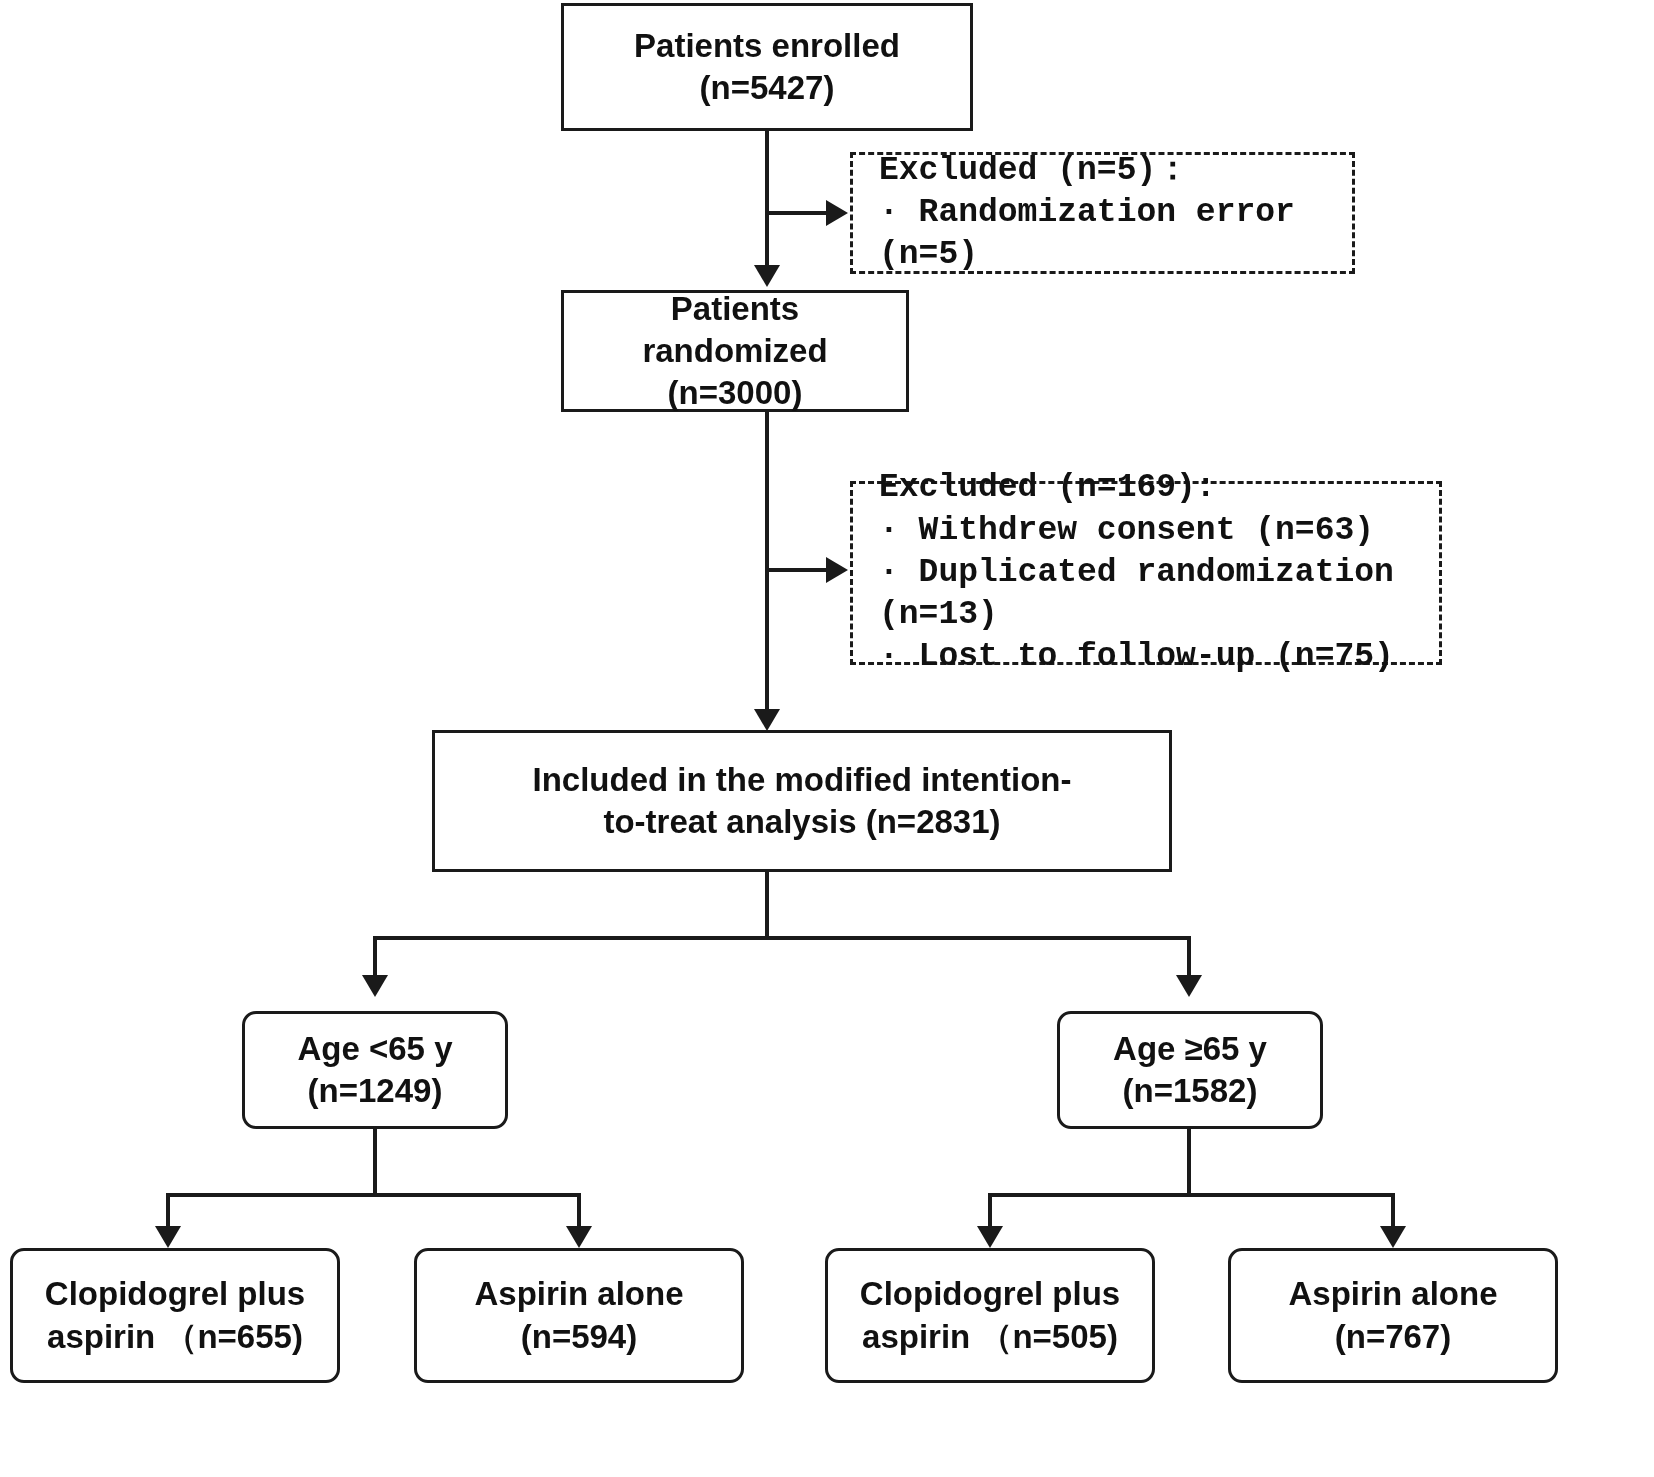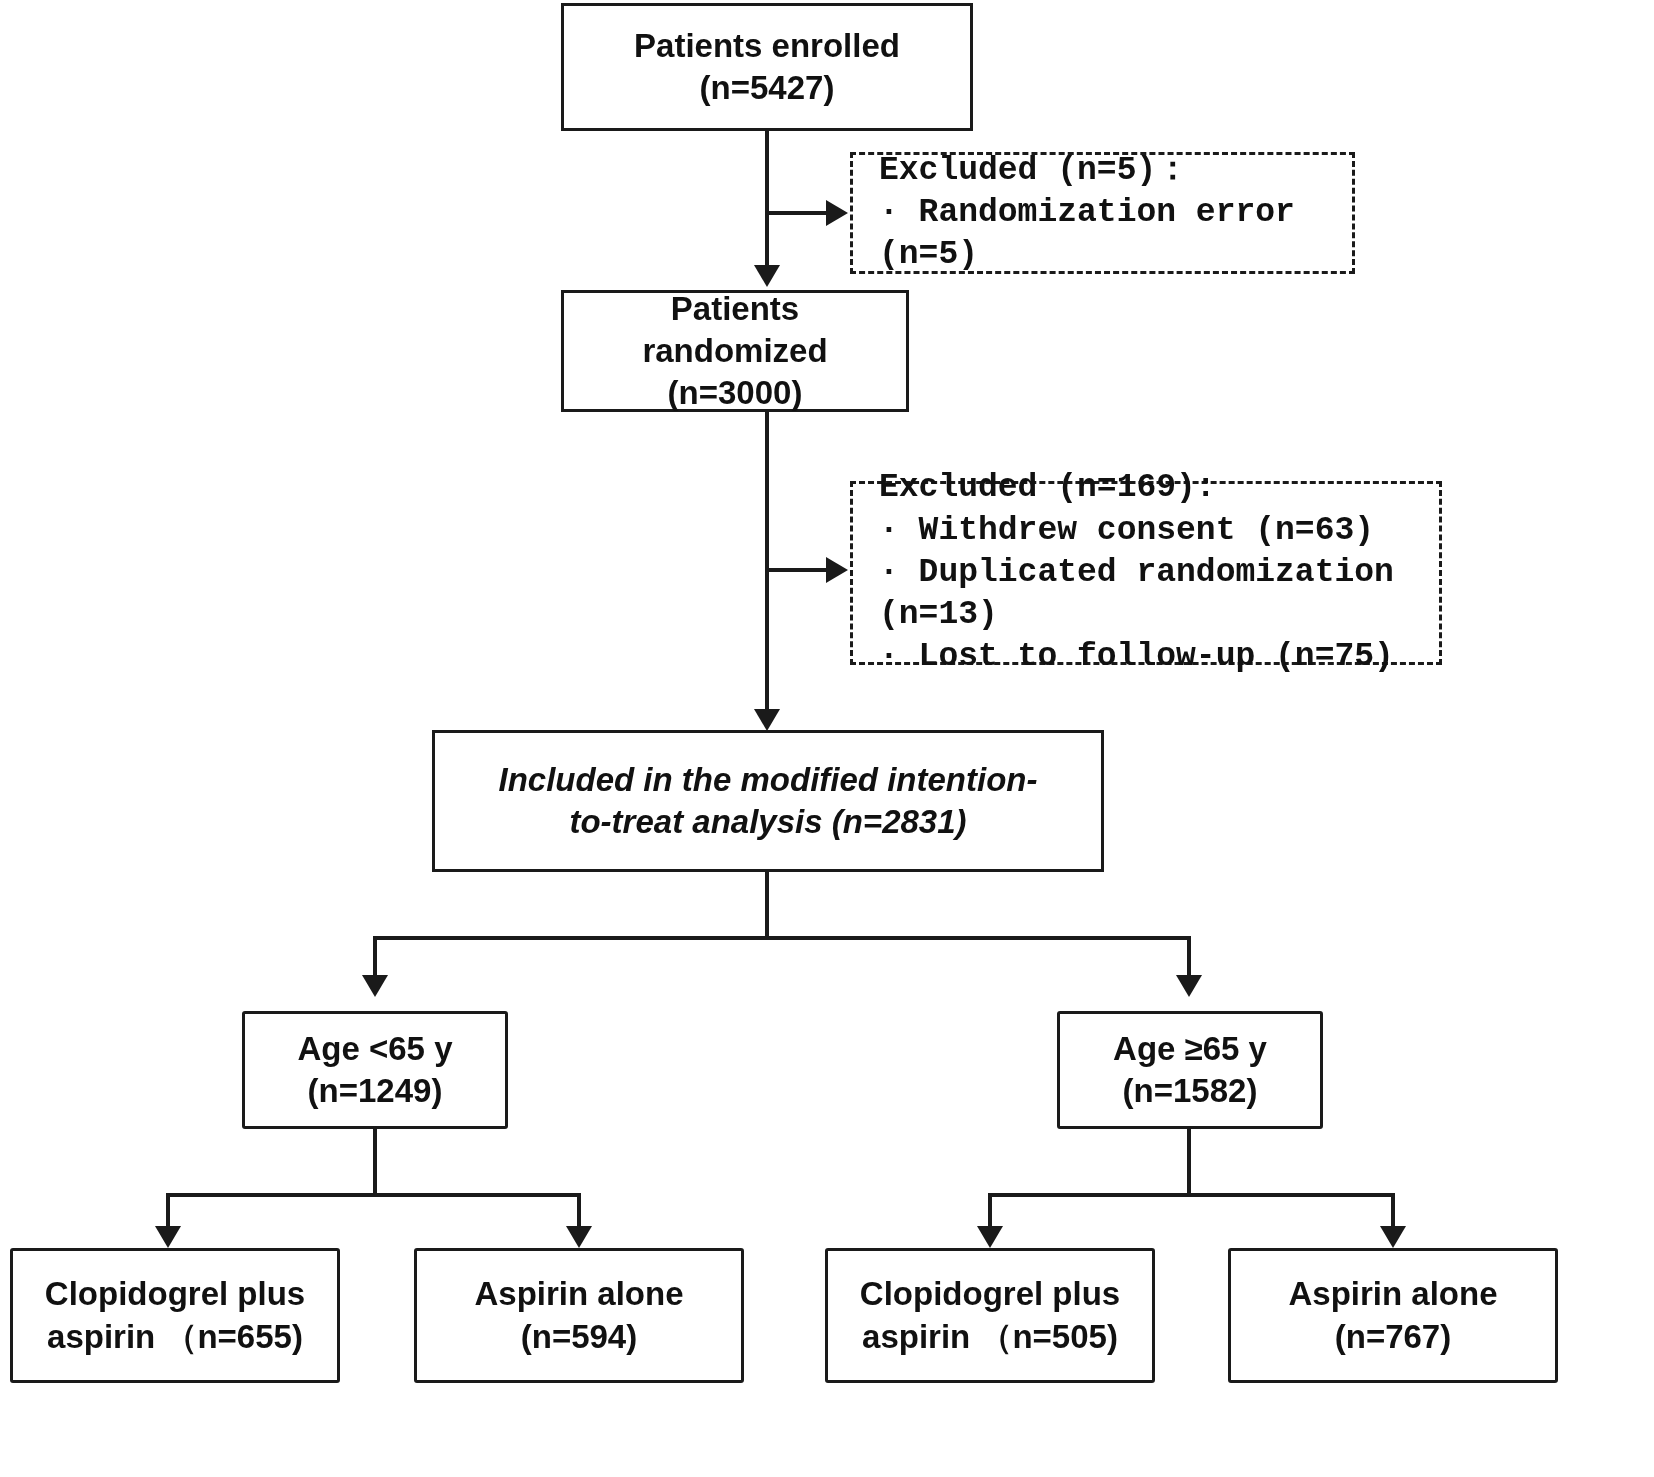--- a/index.html
+++ b/index.html
@@ -30,21 +30,21 @@
     color: #111111;
     line-height: 1.28;
     padding: 0 10px;
   }
   .box.dashed {
     border-style: dashed;
     border-width: 3px;
     font-family: Liberation Mono, monospace;
   }
   .box.rounded {
-    border-radius: 3px;
+    border-radius: 14px;
   }
   .box.left {
     justify-content: flex-start;
     text-align: left;
     padding-left: 26px;
   }
   .line {
     position: absolute;
     background: #1a1a1a;
   }
@@ -108,21 +108,21 @@
 
   <div class="box dashed left t32" style="left:850px; top:481px; width:592px; height:184px;">
     <div>
       <div>Excluded (n=169):</div>
       <div>· Withdrew consent (n=63)</div>
       <div>· Duplicated randomization (n=13)</div>
       <div>· Lost to follow-up (n=75)</div>
     </div>
   </div>
 
-  <div class="box t32" style="left:432px; top:730px; width:672px; height:142px;font-style:italic;">
+  <div class="box t32" style="left:432px; top:730px; width:740px; height:142px;">
     <div>
       <div>Included in the modified intention-</div>
       <div>to-treat analysis (n=2831)</div>
     </div>
   </div>
 
   <div class="line vline" style="left:765px; top:872px; width:4px; height:66px;"></div>
   <div class="line hline" style="left:373px; top:936px; width:818px; height:4px;"></div>
   <div class="line vline" style="left:373px; top:936px; width:4px; height:46px;"></div>
   <div class="arrow-down" style="left:362px; top:975px;"></div>

